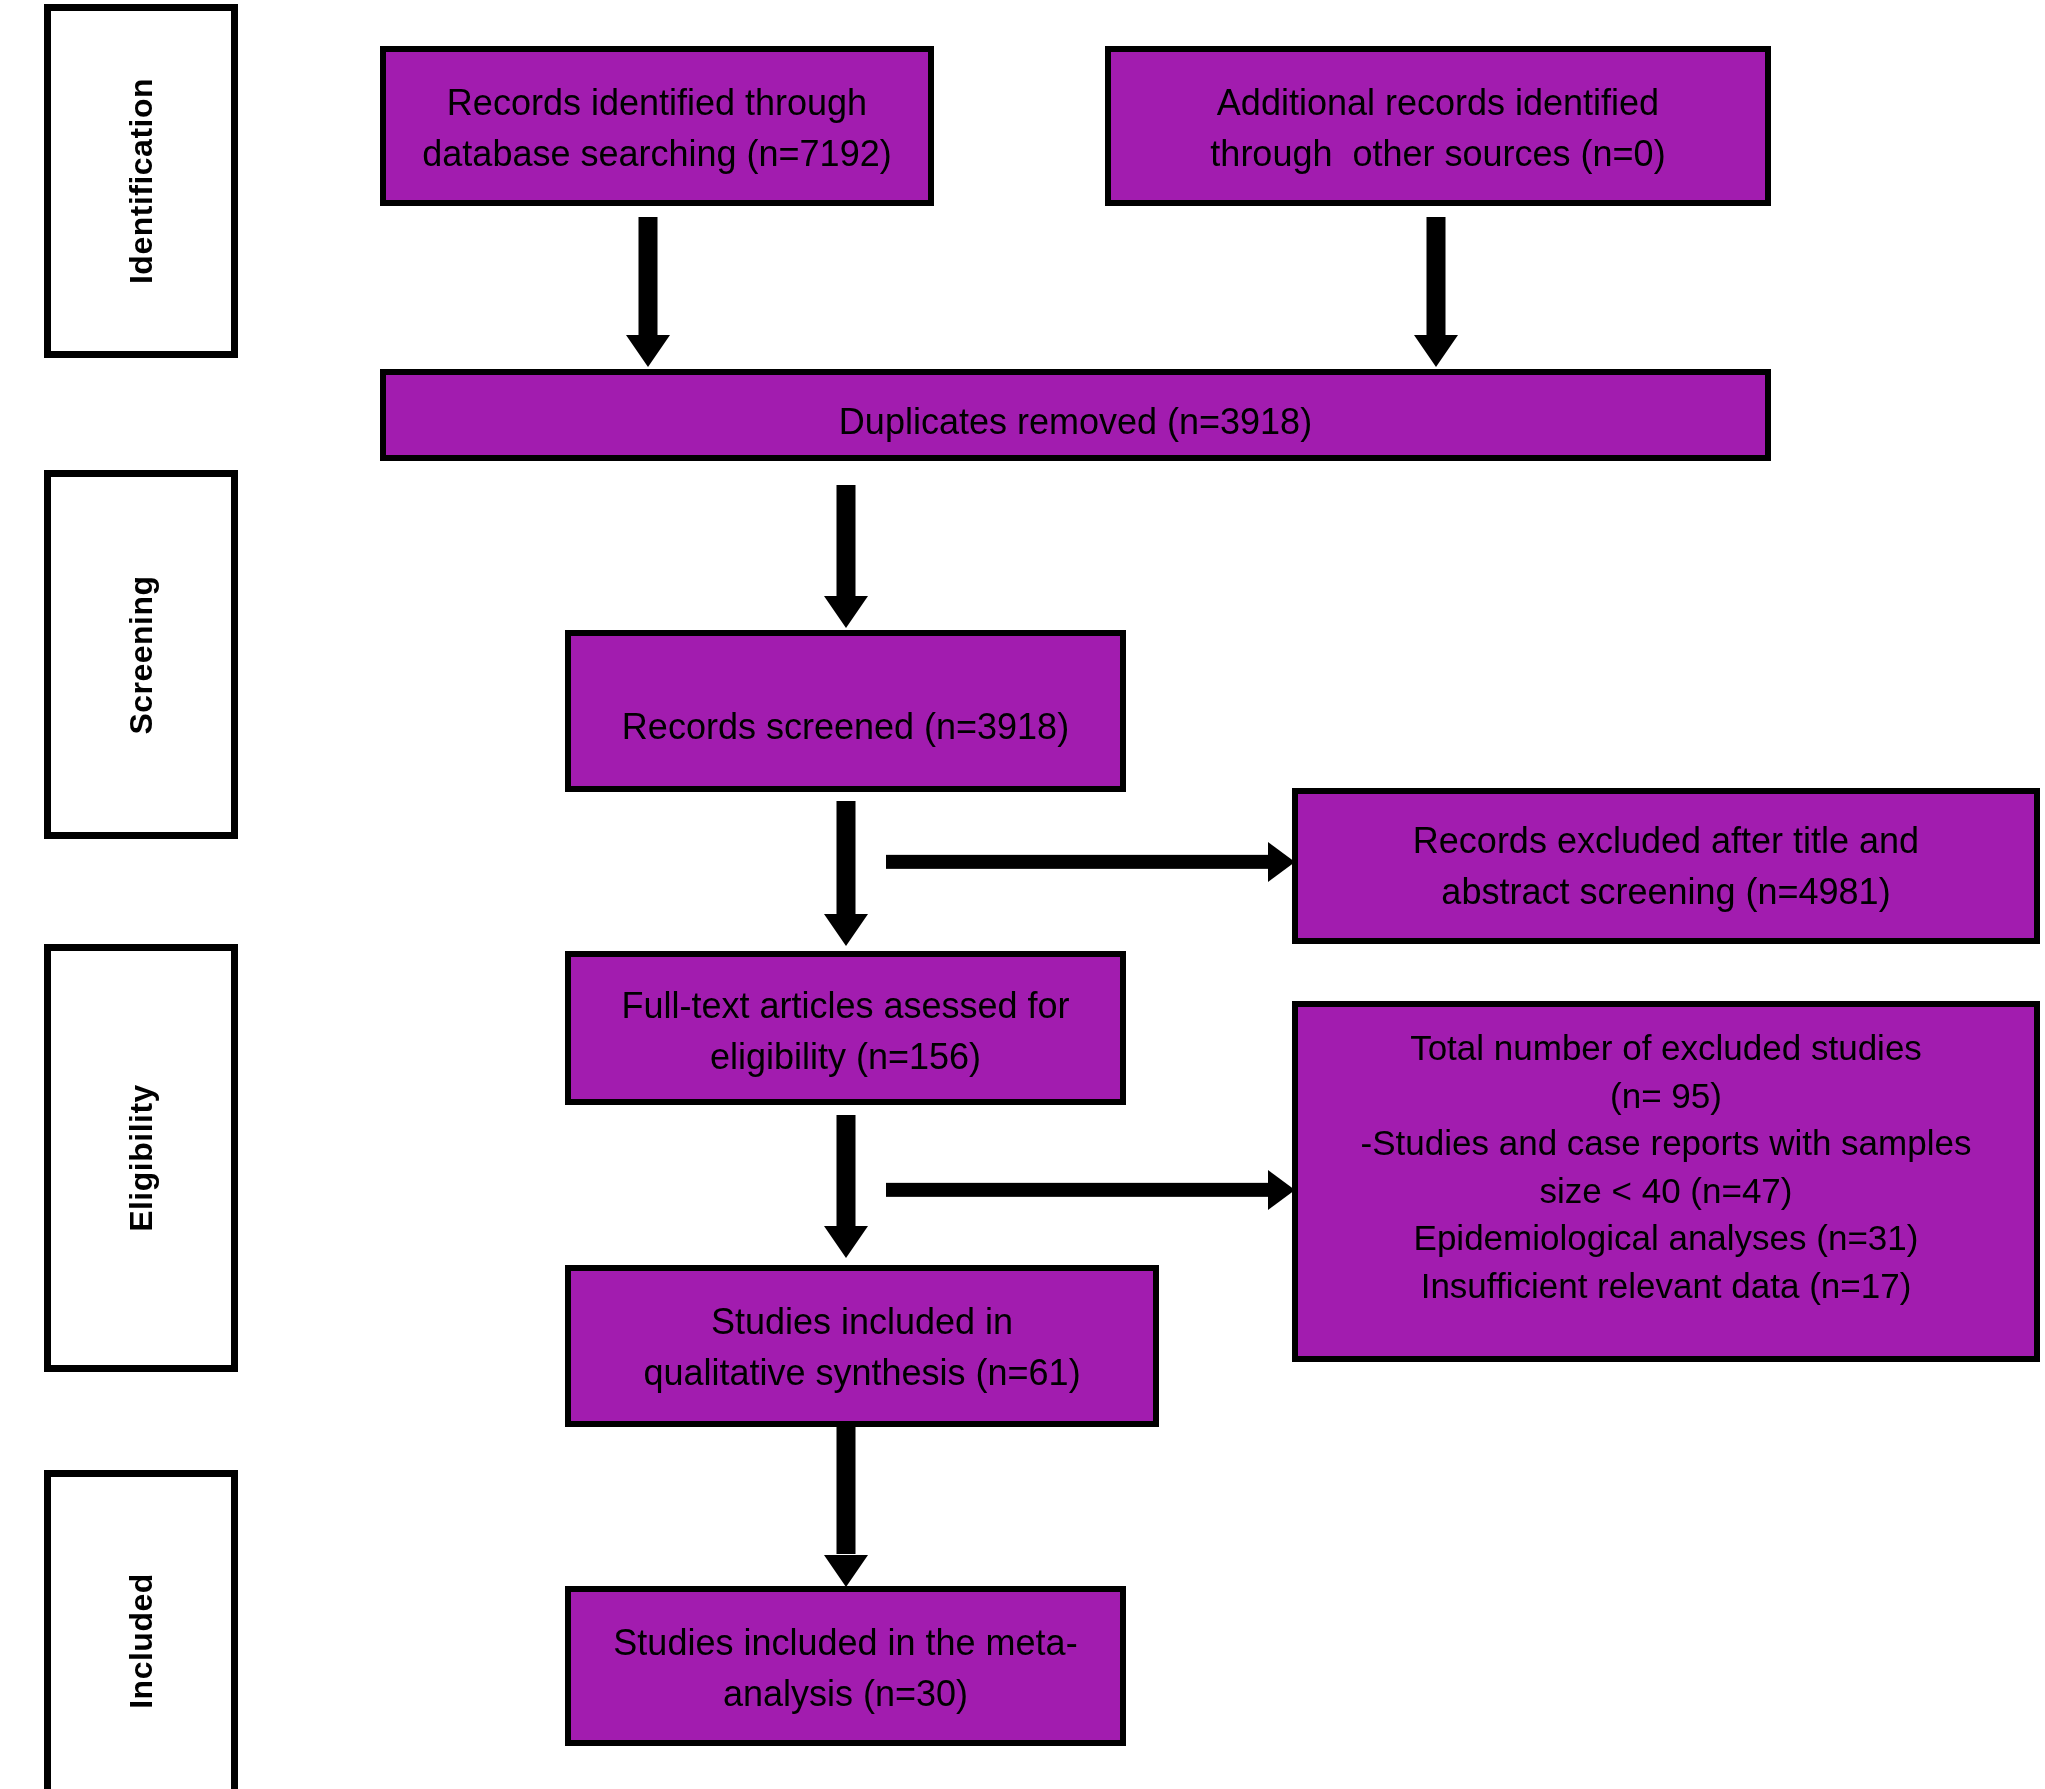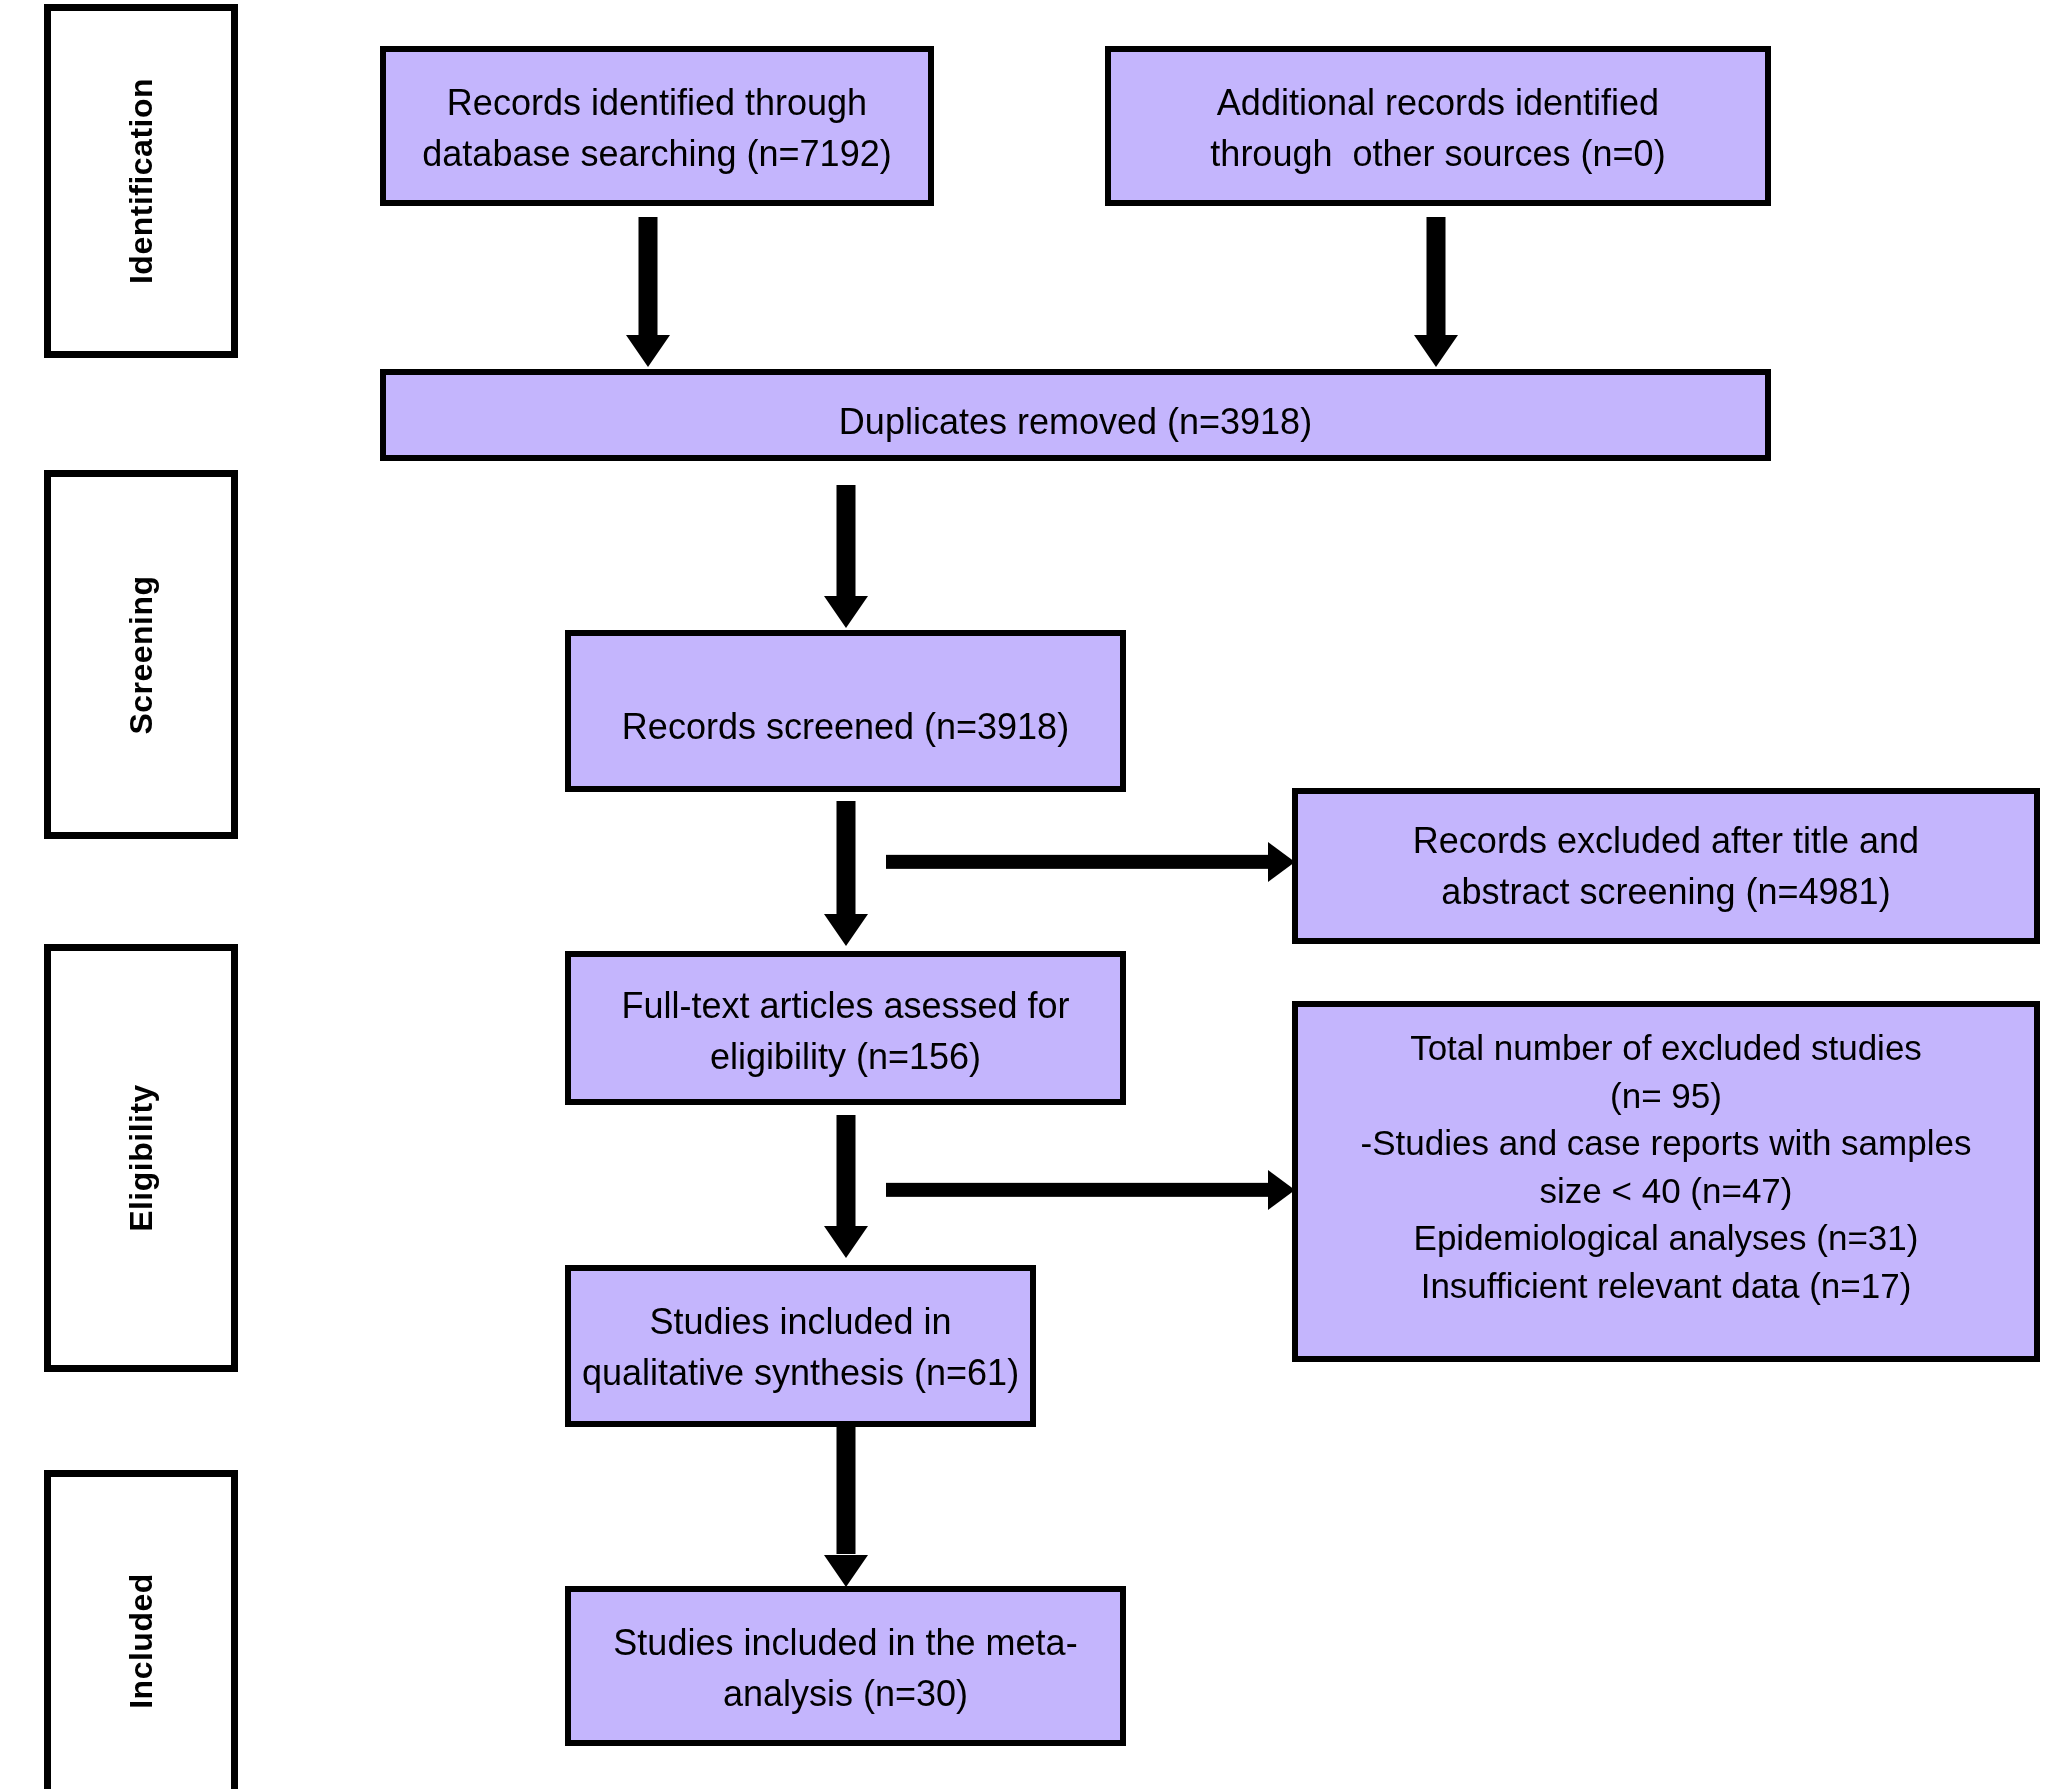--- a/index.html
+++ b/index.html
@@ -16,21 +16,21 @@
     width: 2046px;
     height: 1790px;
     background: #ffffff;
     overflow: hidden;
   }
 
   
   .box {
     position: absolute;
     box-sizing: border-box;
-    background: #c4b5fd;
+    background: #a21caf;
     border: 6.7px solid #000000;
   }
   .box .txt {
     position: absolute;
     left: 7.6px;
     right: 7.6px;
     text-align: center;
     font-size: 36px;
     line-height: 1.42;
     color: #000000;
@@ -190,21 +190,21 @@
 
   <div class="box" style="left:1292px; top:1001px; width:748px; height:361px;padding-left:29px;">
     <span class="txt" style="top:17px; left:1.9px; right:1.9px; line-height:1.36; font-size:35px;">Total number of excluded studies
 (n= 95)
 -Studies and case reports with samples
 size &lt; 40 (n=47)
 Epidemiological analyses (n=31)
 Insufficient relevant data (n=17)</span>
   </div>
 
-  <div class="box" style="left:565px; top:1265px; width:471px; height:162px;">
+  <div class="box" style="left:565px; top:1265px; width:594px; height:162px;">
     <span class="txt" style="top:25px;">Studies included in
 qualitative synthesis (n=61)</span>
   </div>
 
   <div class="arrow-v" style="left:824px; top:1427px; width:44px; height:160px;">
     <div class="shaft" style="height:127px;"></div>
     <div class="head"></div>
   </div>
 
   <div class="box" style="left:565px; top:1586px; width:561px; height:160px;">

